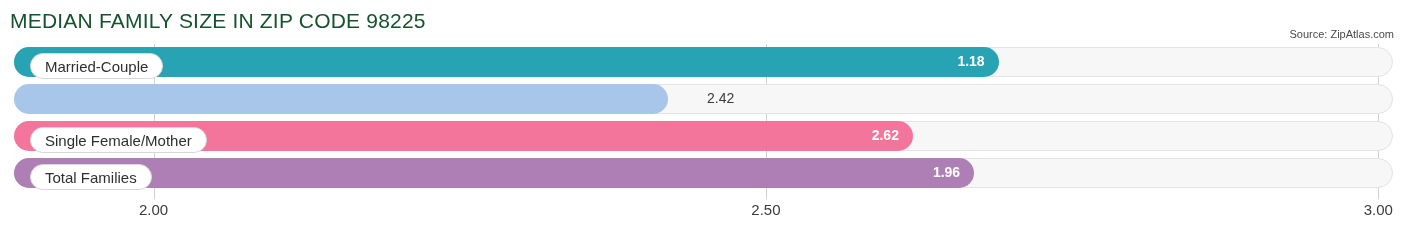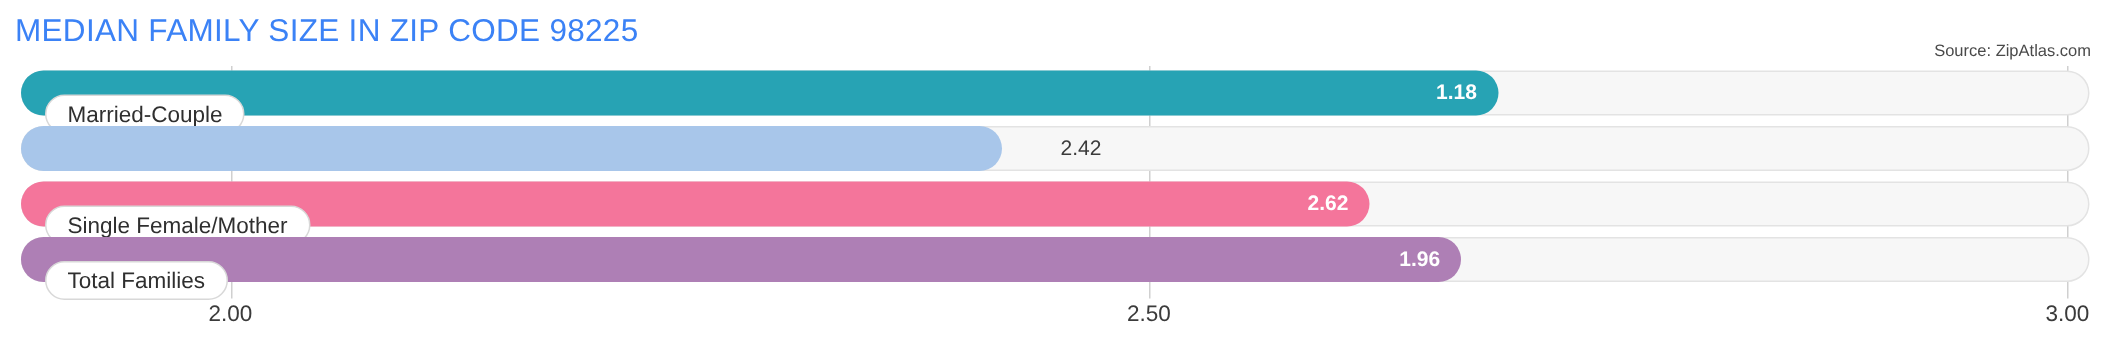--- a/index.html
+++ b/index.html
@@ -20,21 +20,21 @@
     position: absolute;
     left: 0; top: 0;
     width: 1406px;
     height: 44px;
   }
   #chart-title {
     position: absolute;
     left: 10px;
     top: 9px;
     font-size: 21px;
-    color: #3b82f6;
+    color: #14532d;
     letter-spacing: 0.2px;
     white-space: nowrap;
   }
   #source-note {
     position: absolute;
     right: 12px;
     top: 28px;
     font-size: 11px;
     color: #4a4a4a;
     white-space: nowrap;
@@ -81,21 +81,21 @@
     left: 14px;
     top: 3px;
     height: 30px;
     border-radius: 15px;
     box-sizing: border-box;
   }
 
   .bar-label-pill {
     position: absolute;
     left: 30px;
-    top: 19px;
+    top: 9px;
     height: 26px;
     background: #ffffff;
     border: 1px solid #d8d8d8;
     border-radius: 13px;
     display: flex;
     align-items: center;
     padding: 0 14px;
     box-sizing: border-box;
     white-space: nowrap;
   }

